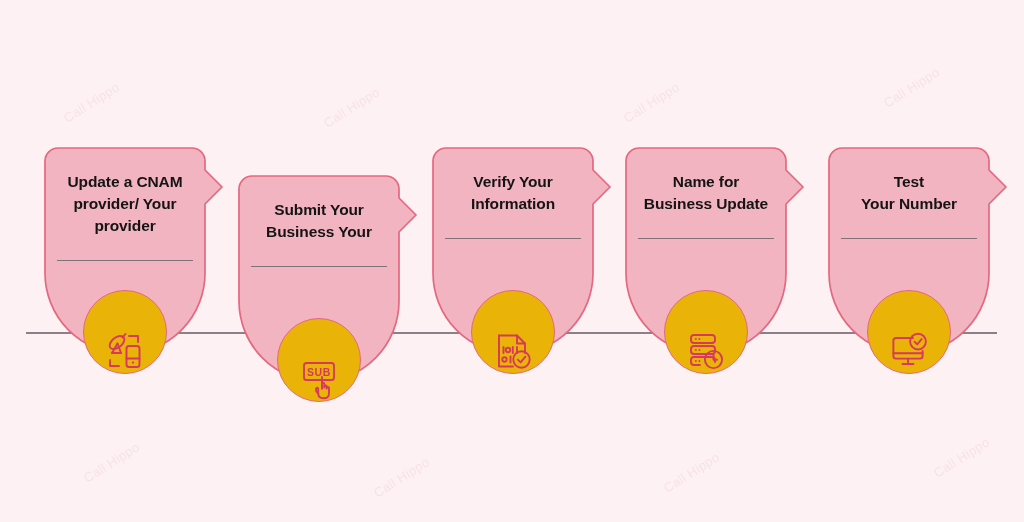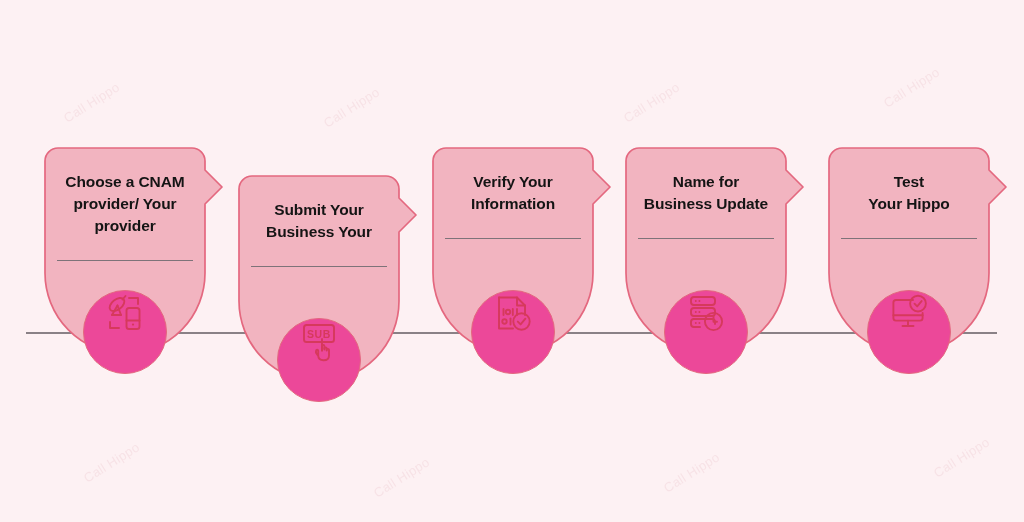--- a/index.html
+++ b/index.html
@@ -104,25 +104,25 @@
     height: 1px;
     background: #7e7379;
     z-index: 3;
   }
 
   .icon-circle {
     position: absolute;
     width: 84px;
     height: 84px;
     border-radius: 50%;
-    background: #ec4899;
+    background: #eab308;
     border: 1.6px solid #e4687f;
     box-sizing: border-box;
     display: flex;
-    align-items: flex-start;
+    align-items: flex-end;
     justify-content: center;
     z-index: 4;
   }
   .icon-circle svg { display: block; }
 </style>
 </head>
 <body>
 
 <div id="infographic">
 
@@ -141,21 +141,21 @@
 
   <div class="steps">
 
     <div class="step" style="left:44px;">
       <div class="card-wrap">
         <svg class="card-svg" viewBox="0 0 180 215">
           <path d="M14,1 L148,1 A13,13 0 0 1 161,14 L161,23 L178,40 L161,57 L161,126
                    A81,81 0 0 1 81,207 A81,81 0 0 1 1,126 L1,14 A13,13 0 0 1 14,1 Z" fill="#f2b4c0" stroke="#e4687f" stroke-width="1.7" stroke-linejoin="round"></path>
         </svg>
         <div class="card-title">
-          <span class="ln">Choose a CNAM</span>
+          <span class="ln">Update a CNAM</span>
           <span class="ln">provider/ Your</span>
           <span class="ln">provider</span>
         </div>
         <div class="card-divider" style="top:113px;"></div>
       </div>
       <div class="icon-circle" style="left:39px; top:143px;">
         <svg width="44" height="44" viewBox="0 0 44 44" fill="none" stroke="#d6395c" stroke-width="1.9" stroke-linecap="round" stroke-linejoin="round">
           <polyline points="26,7 35,7 35,13"></polyline>
           <polyline points="7,31 7,37 16,37"></polyline>
           <ellipse cx="14" cy="13.5" rx="8.5" ry="5" transform="rotate(-38 14 13.5)"></ellipse>
@@ -256,21 +256,21 @@
     </div>
 
     <div class="step" style="left:828px;">
       <div class="card-wrap">
         <svg class="card-svg" viewBox="0 0 180 215">
           <path d="M14,1 L148,1 A13,13 0 0 1 161,14 L161,23 L178,40 L161,57 L161,126
                    A81,81 0 0 1 81,207 A81,81 0 0 1 1,126 L1,14 A13,13 0 0 1 14,1 Z" fill="#f2b4c0" stroke="#e4687f" stroke-width="1.7" stroke-linejoin="round"></path>
         </svg>
         <div class="card-title">
           <span class="ln">Test</span>
-          <span class="ln">Your Hippo</span>
+          <span class="ln">Your Number</span>
         </div>
         <div class="card-divider" style="top:91px;"></div>
       </div>
       <div class="icon-circle" style="left:39px; top:143px;">
         <svg width="44" height="44" viewBox="0 0 44 44" fill="none" stroke="#d6395c" stroke-width="1.9" stroke-linecap="round" stroke-linejoin="round">
           <path d="M26,9 L9,9 A2.6,2.6 0 0 0 6.4,11.6 L6.4,27 A2.6,2.6 0 0 0 9,29.6 L33,29.6
                    A2.6,2.6 0 0 0 35.6,27 L35.6,22"></path>
           <line x1="6.4" y1="24.3" x2="35.6" y2="24.3"></line>
           <line x1="21" y1="29.6" x2="21" y2="34.5"></line>
           <line x1="15.5" y1="35" x2="26.5" y2="35"></line>

